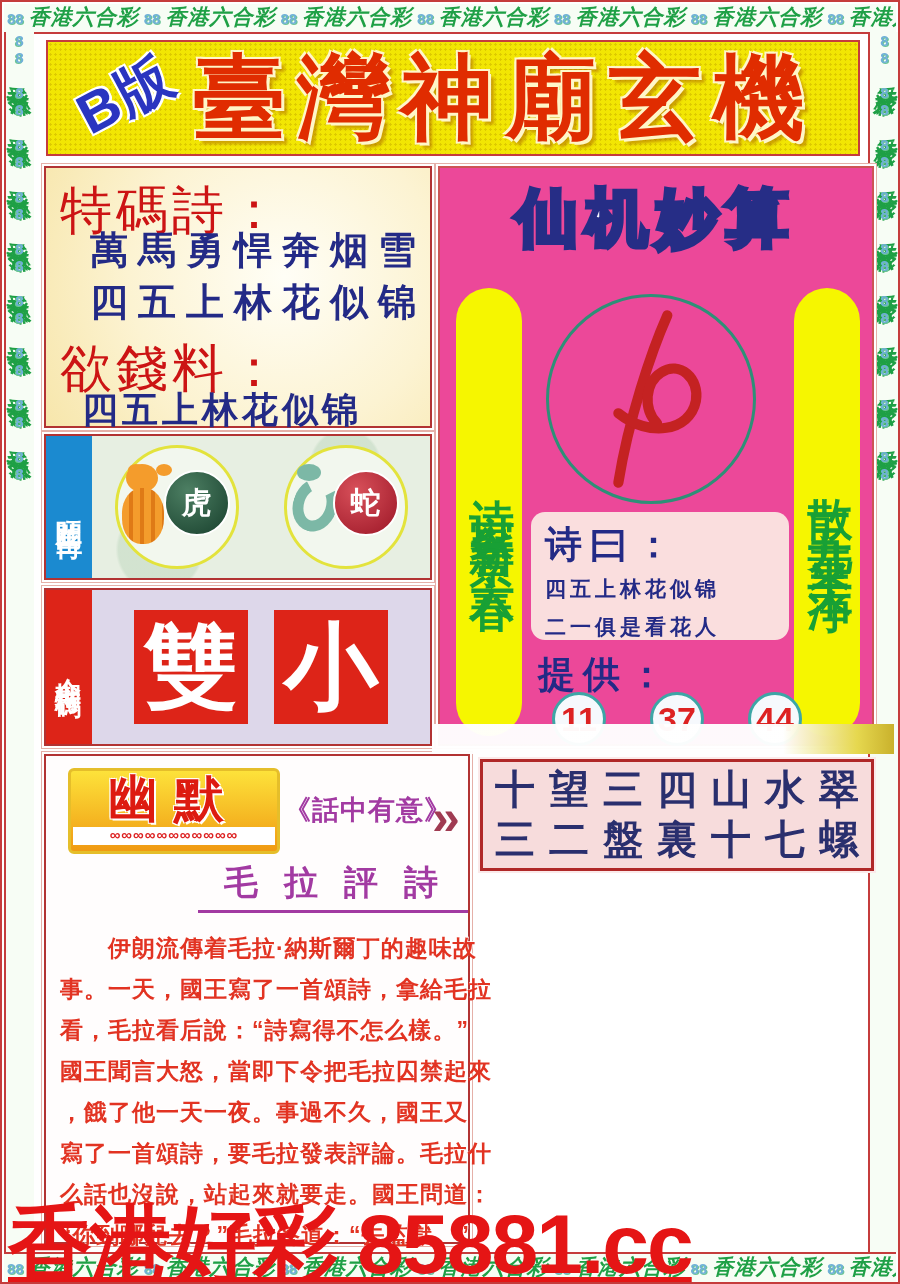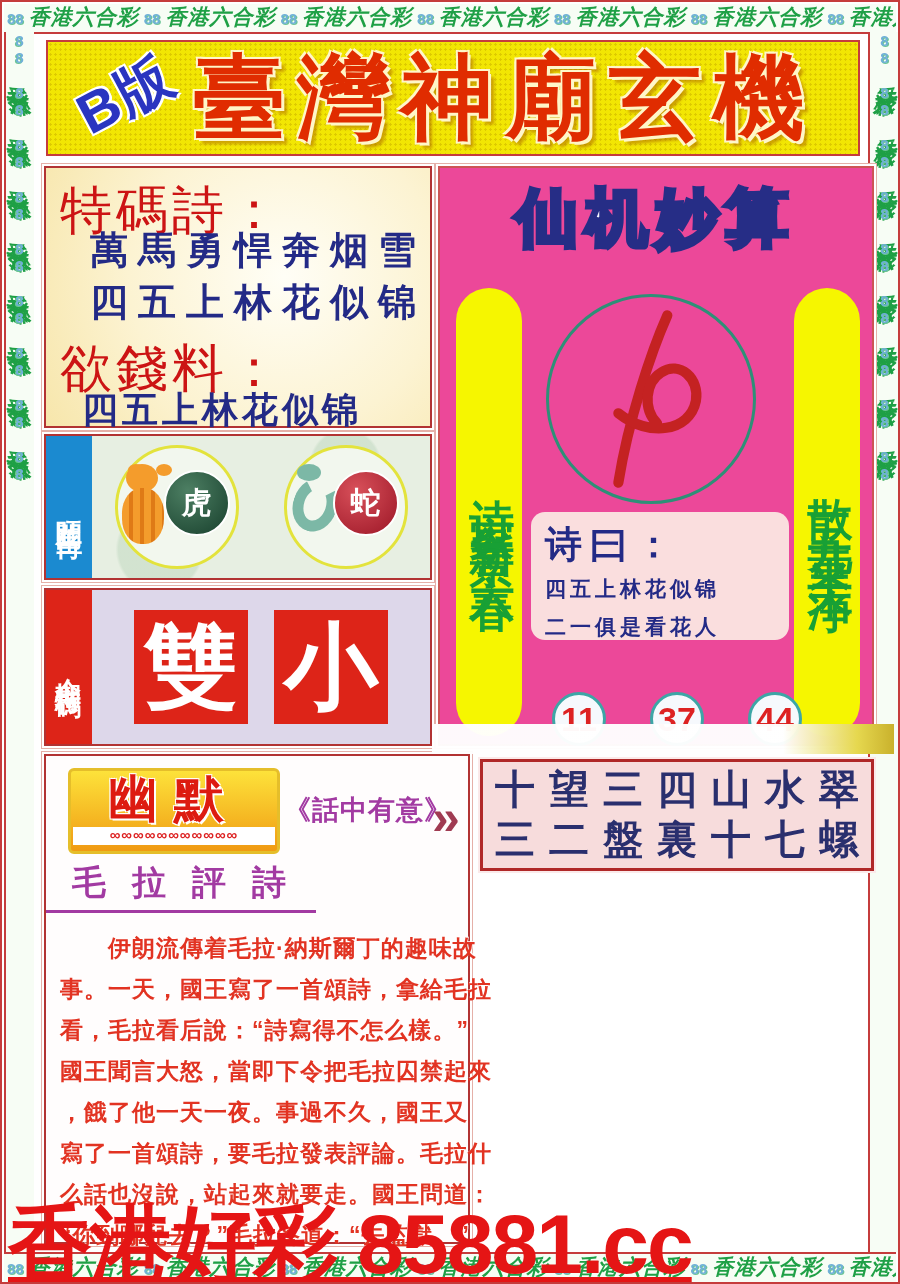--- a/index.html
+++ b/index.html
@@ -133,21 +133,21 @@
   .humor-logo{position:absolute;left:22px;top:12px;width:212px;height:86px;
     background:linear-gradient(#fde23a,#f09a12);border:3px solid #e5be2a;border-radius:6px;
     box-sizing:border-box;text-align:center;}
   .humor-logo-text{font-family:"Liberation Serif",serif;font-size:50px;font-weight:900;
     color:#dd1b10;letter-spacing:16px;line-height:56px;
     text-shadow:2px 2px 0 #ffffff,-1px -1px 0 #fff,1px -1px 0 #fff,-1px 1px 0 #fff;}
   .chain{display:block;background:#ffffff;height:18px;line-height:16px;margin:0 2px;
     color:#dd2222;font-size:15px;font-weight:bold;letter-spacing:1px;overflow:hidden;}
   .humor-subtitle{position:absolute;left:238px;top:36px;font-size:27px;font-weight:900;
     color:#a23aa2;letter-spacing:1px;font-family:"Liberation Serif",serif;}
-  .humor-heading{position:absolute;left:0;right:0;top:104px;text-align:left;}
+  .humor-heading{position:absolute;left:0;right:0;top:104px;text-align:right;}
   .humor-heading span{display:inline-block;font-size:34px;font-weight:900;color:#a23aa2;
     letter-spacing:26px;border-bottom:3px solid #a23aa2;padding:0 4px 4px 26px;
     font-family:"Liberation Serif",serif;}
   .story{position:absolute;left:14px;right:10px;top:172px;}
   .story-line{font-size:23px;font-weight:900;color:#e23322;line-height:41px;
     letter-spacing:1px;white-space:nowrap;
     text-shadow:1px -1px 0 rgba(255,255,255,.8);}
   .story-line:first-child{padding-left:48px;text-align:center;}
 
   
@@ -215,20 +215,21 @@
         <path d="M34 57 C49 69 69 66 72 51 C74 40 64 31 55 37 C47 42 46 55 53 62" stroke="#c42222" stroke-width="5" fill="none" stroke-linecap="round"></path>
       </svg>
     </div>
     <div class="o-poem">
       <div class="o-poem-label">诗曰：</div>
       <div>
           <div class="o-line">四五上林花似锦</div>
           <div class="o-line">二一俱是看花人</div>
         </div>
     </div>
+    <div class="o-provide">提供：</div>
     <div class="o-numbers">
         <span class="num-circle">11</span>
         <span class="num-circle">37</span>
         <span class="num-circle">44</span>
       </div>
   </div>
 
   <div class="strip"></div>
 
   <div class="chevron">»</div>

